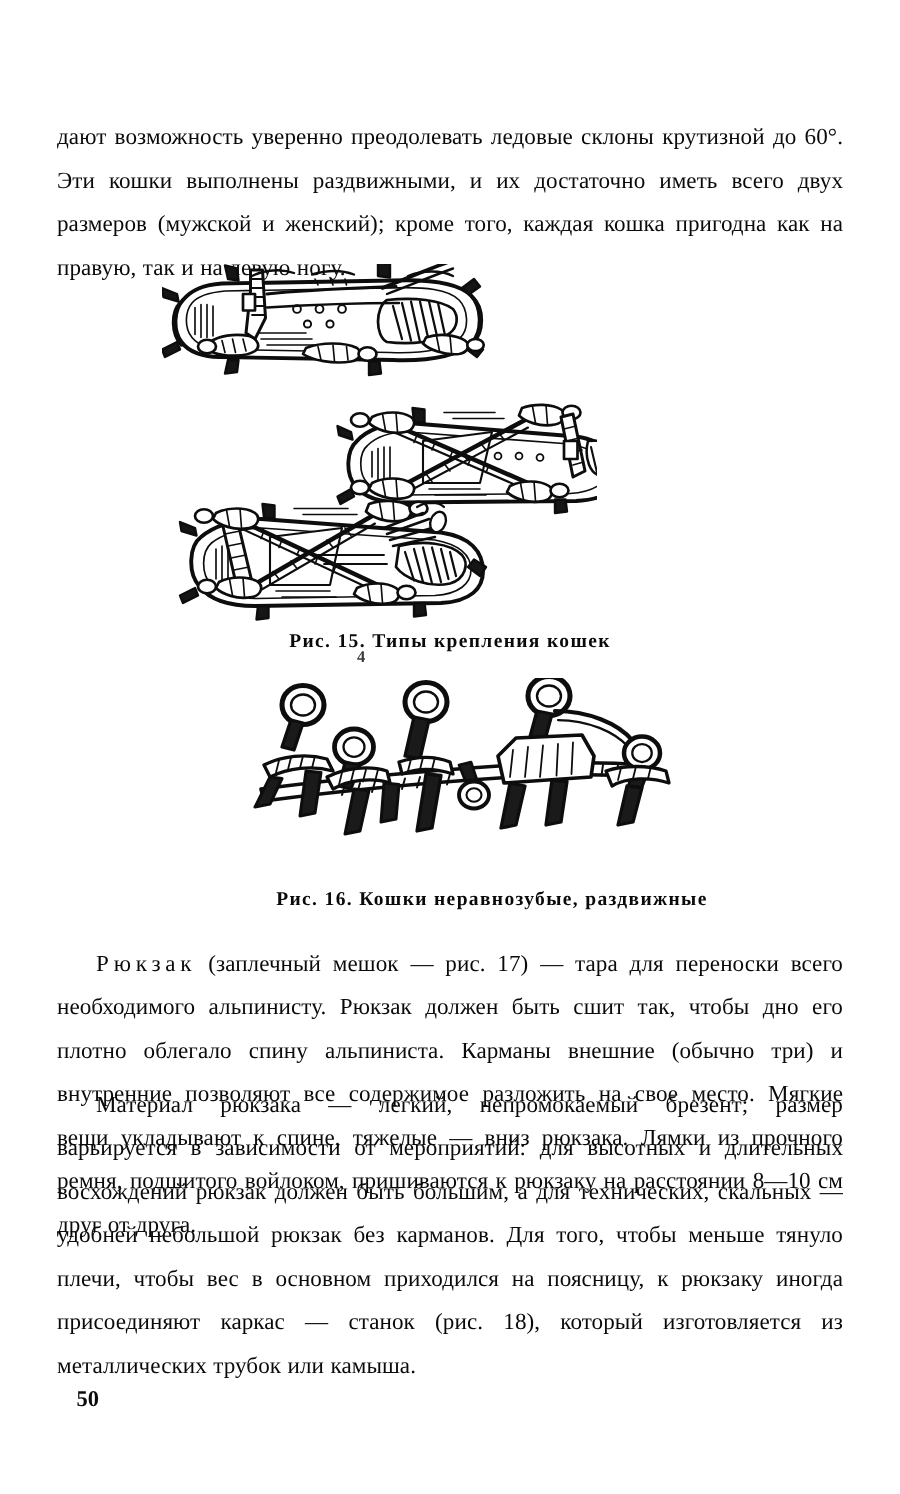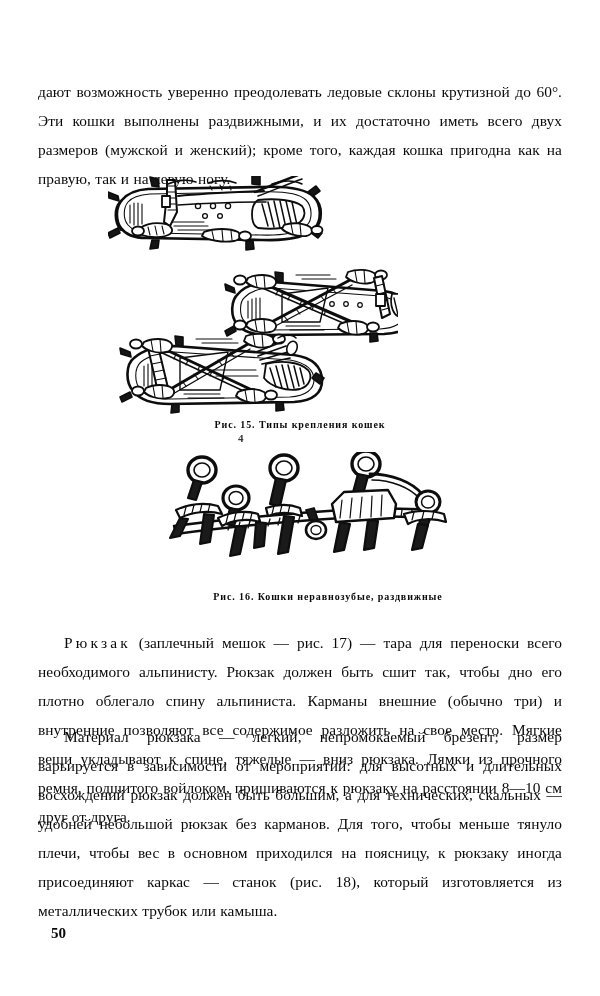--- a/index.html
+++ b/index.html
@@ -39,21 +39,21 @@
   #para-intro   { top: 77px; }
   #para-ruk1    { top: 628px; }
   #para-ruk2    { top: 722px; }
 
   
   .caption {
     position: absolute;
     width: 600px;
     left: 0;
     text-align: center;
-    font-size: 10px;
+    font-size: 13px;
     font-weight: 700;
     letter-spacing: 0.9px;
     font-family: "Liberation Serif", "DejaVu Serif", serif;
   }
   #caption-15 { top: 419px; }
   #caption-16 { top: 591px; padding-left: 28px; }
 
   .stray-mark {
     position: absolute;
     left: 238px;

